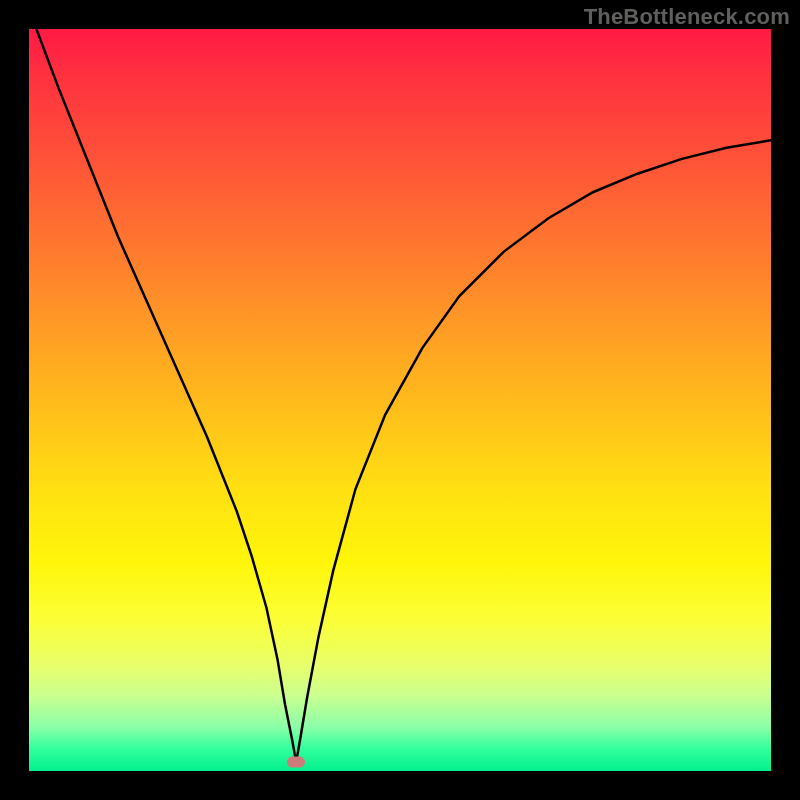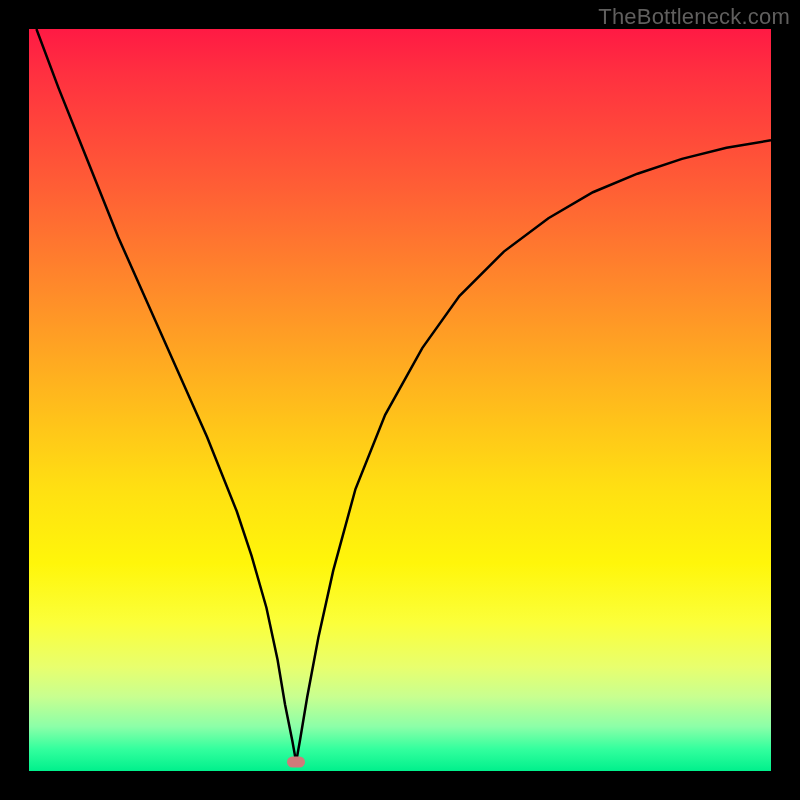--- a/index.html
+++ b/index.html
@@ -9,21 +9,21 @@
     width: 800px;
     height: 800px;
     background: #000;
   }
   .watermark {
     position: absolute;
     top: 4px;
     right: 10px;
     font-family: Arial, Helvetica, sans-serif;
     font-size: 22px;
-    font-weight: normal;
+    font-weight: bold;
     color: #605f5e;
     letter-spacing: 0.2px;
     z-index: 5;
   }
   .plot-area {
     position: absolute;
     left: 29px;
     top: 29px;
     width: 742px;
     height: 742px;

